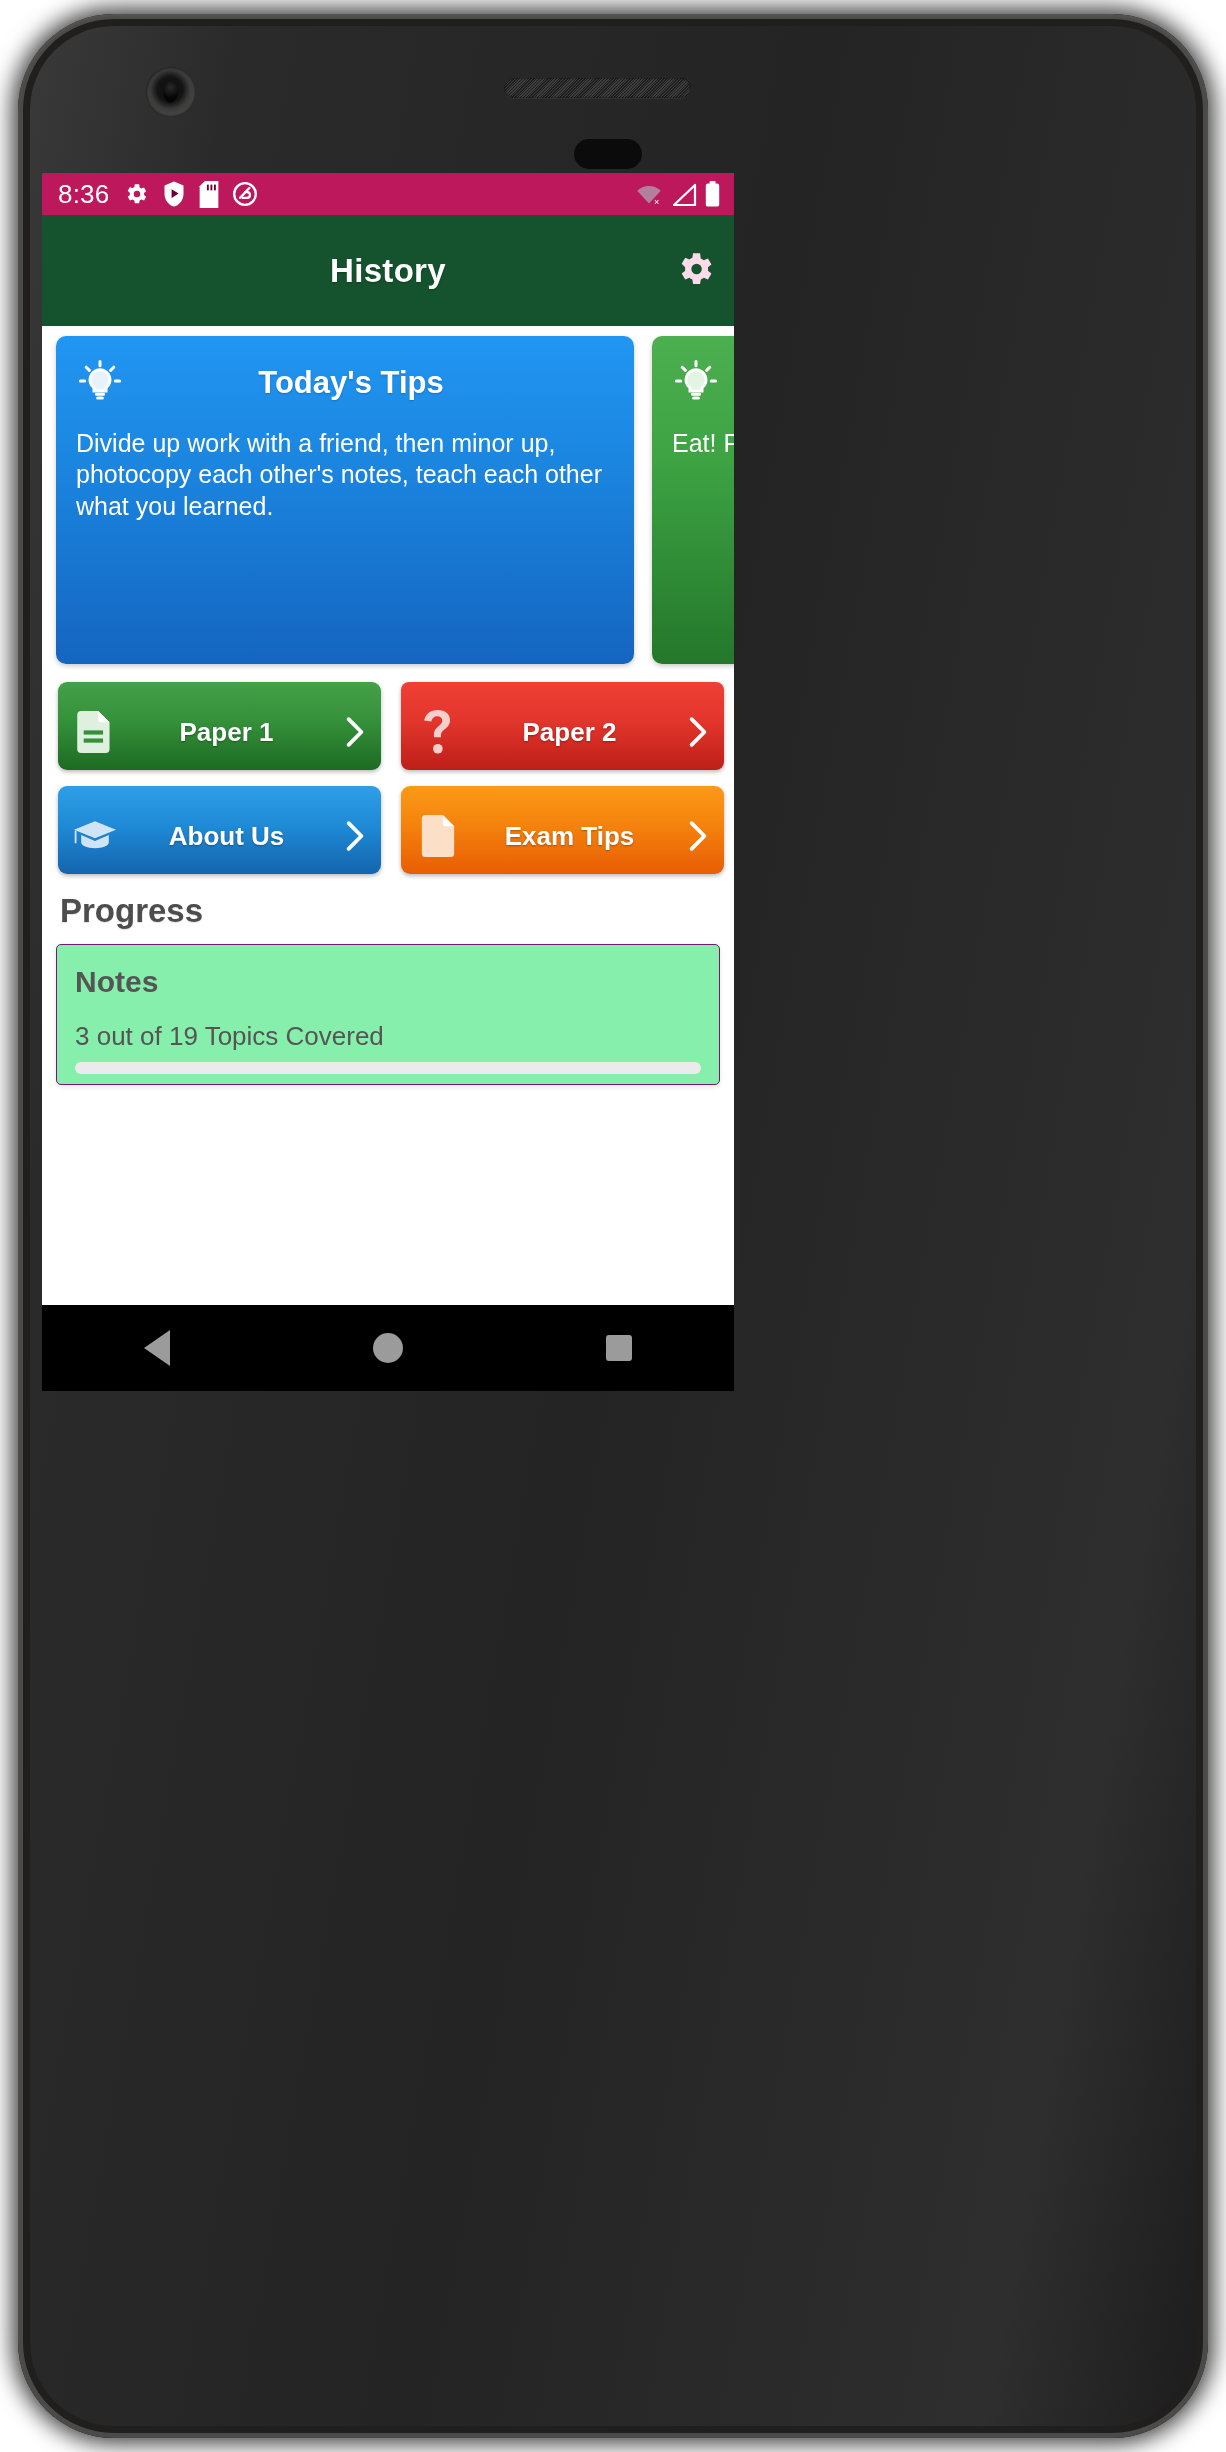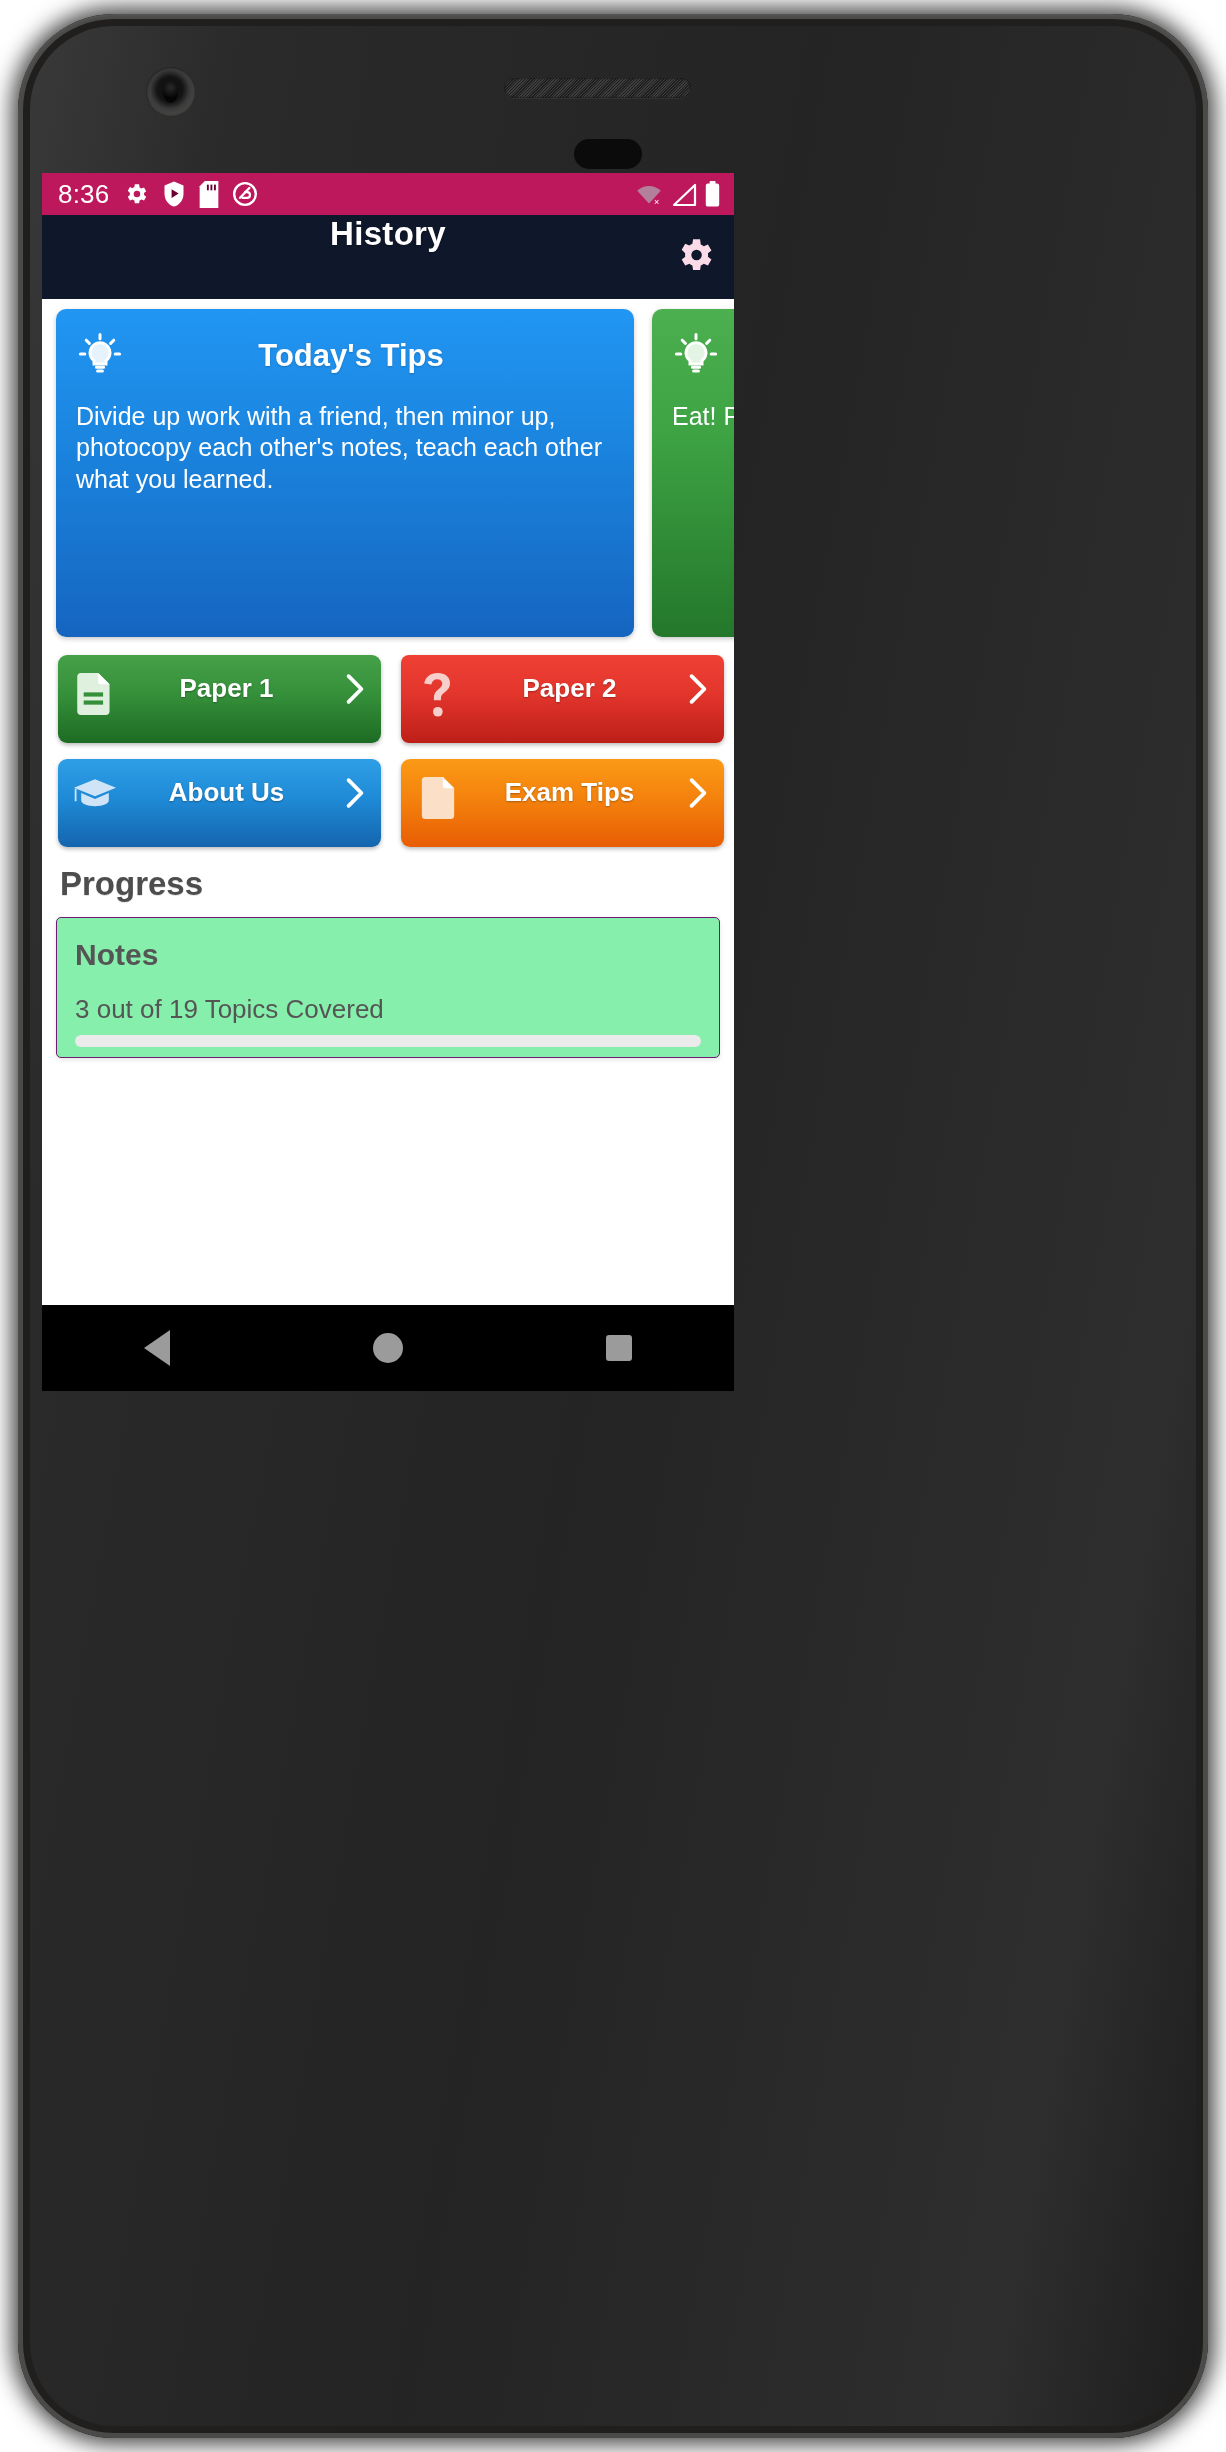--- a/index.html
+++ b/index.html
@@ -98,24 +98,24 @@
     font-weight: 400;
     letter-spacing: 0.2px;
     margin-right: 14px;
   }
   .status-left-icons { display: flex; align-items: center; gap: 13px; }
   .status-right-icons { margin-left: auto; display: flex; align-items: flex-end; gap: 8px; }
   .sicon { display:block; }
 
   
   #app-bar {
-    height: 84px;
-    background: #0f172a;
-    display: flex;
-    align-items: flex-start;
+    height: 111px;
+    background: #14532d;
+    display: flex;
+    align-items: center;
     position: relative;
   }
   #app-title {
     flex: 1;
     text-align: center;
     color: #ffffff;
     font-size: 33px;
     font-weight: 700;
     letter-spacing: 0.3px;
     text-shadow: 0 1px 2px rgba(0,0,0,0.25);
@@ -184,22 +184,22 @@
   #nav-grid {
     display: grid;
     grid-template-columns: 1fr 1fr;
     gap: 16px 20px;
     padding: 18px 10px 0 16px;
   }
   .nav-btn {
     height: 88px;
     border-radius: 9px;
     display: flex;
-    align-items: flex-start;
-    padding: 18px 16px 0 14px;
+    align-items: center;
+    padding: 12px 16px 0 14px;
     position: relative;
     box-shadow: 0 2px 4px rgba(0,0,0,0.28);
     border: none;
     cursor: pointer;
   }
   .nav-btn.green  { background: linear-gradient(180deg, #45a148 0%, #35903a 45%, #1d6b23 100%); }
   .nav-btn.red    { background: linear-gradient(180deg, #ef4034 0%, #e2352c 45%, #bd1f18 100%); border-radius: 8px; }
   .nav-btn.orange { background: linear-gradient(180deg, #fb9a16 0%, #f4820d 45%, #e85d04 100%); }
   .nav-btn.blue   { background: linear-gradient(180deg, #2e9fe6 0%, #1f8ad6 45%, #1465ad 100%); }
 

